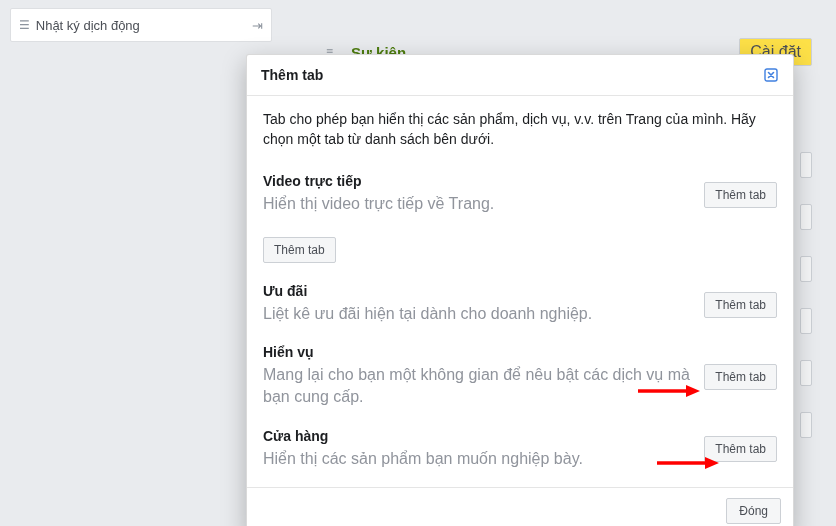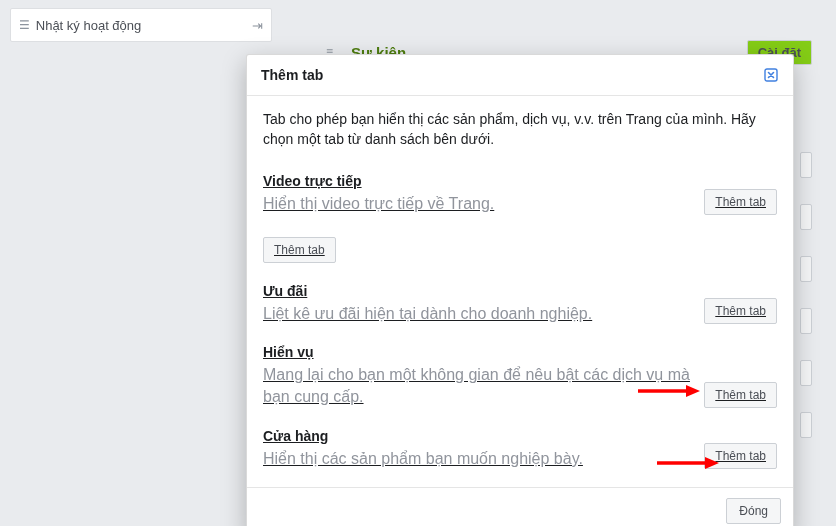--- a/index.html
+++ b/index.html
@@ -43,26 +43,25 @@
     right: 24px;
     display: flex;
     align-items: center;
     height: 40px;
   }
   .bg-row .drag { color:#8d949e; margin-right: 18px; font-size: 12px;}
   .bg-row .title { font-weight: bold; color:#4d7c0f; font-size:15px; }
   .bg-row .btn-settings {
     margin-left: auto;
     border: 1px solid #ccd0d5;
-    background: #84cc16;
+    background: #fde047;
     padding: 4px 10px;
     border-radius: 2px;
-    font-size: 13px;
+    font-size: 16px;
     color:#4b4f56;
-    font-weight:bold;
   }
   .bg-stub-btn {
     position: absolute;
     right: 24px;
     height: 26px;
     width: 12px;
     border: 1px solid #ccd0d5;
     background: #f5f6f7;
     border-radius: 2px;
   }
@@ -111,23 +110,22 @@
   }
   .modal-intro {
     color: #1c1e21;
     font-size: 14px;
     line-height: 1.4;
     margin-bottom: 16px;
   }
 
   .tab-option {
     display: flex;
-    align-items: flex-end;
+    align-items: center;
     padding: 8px 0 12px 0;
-    text-decoration: underline;
   }
   .tab-option .texts { flex: 1; padding-right: 12px; }
   .tab-option .opt-title {
     font-weight: bold;
     color: #1c1e21;
     font-size: 14px;
     margin-bottom: 4px;
   }
   .tab-option .opt-desc {
     color: #90949c;
@@ -166,21 +164,21 @@
   .arrow {
     position: absolute;
     pointer-events: none;
   }
 </style>
 </head>
 <body>
 
 <div class="bg-sidebar-item">
   <span class="menu-icon">☰</span>
-  <span>Nhật ký hoạt động</span>
+  <span>Nhật ký dịch động</span>
   <span class="right-icon">⇥</span>
 </div>
 
 <div class="bg-row" style="top:32px;">
   <span class="drag">≡</span>
   <span class="title">Sự kiện</span>
   <button class="btn-settings">Cài đặt</button>
 </div>
 
 <div class="bg-stub-btn" style="top:152px;"></div>

